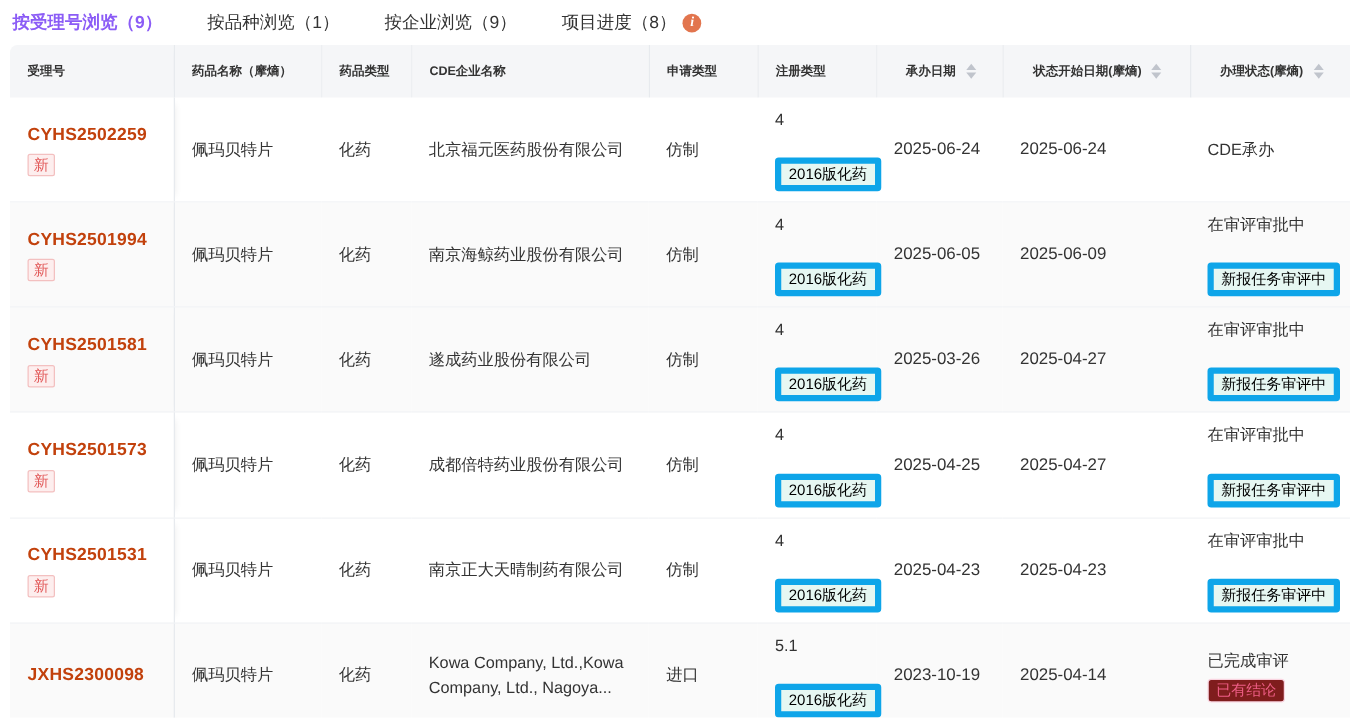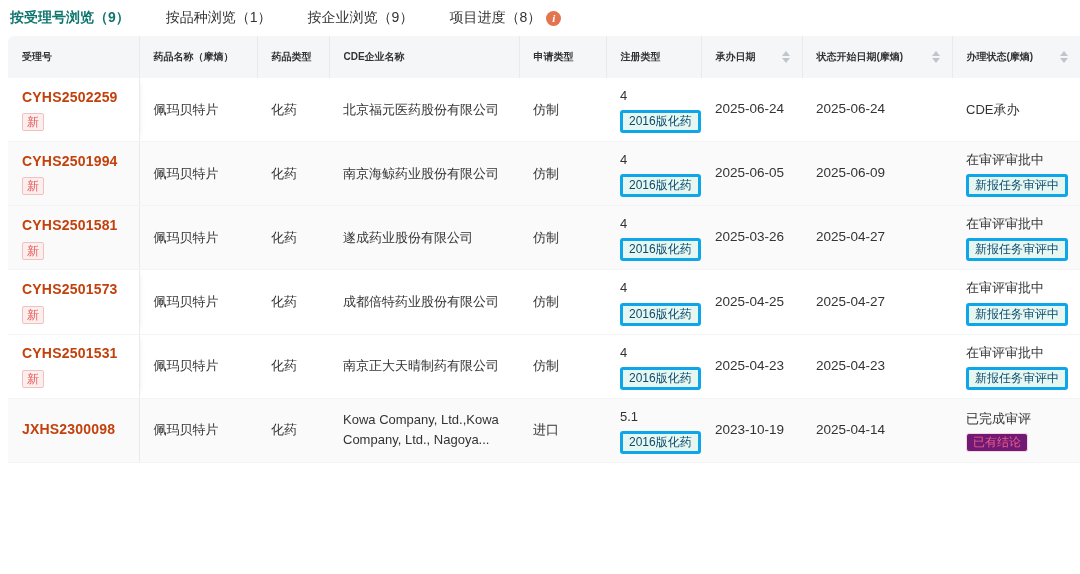--- a/index.html
+++ b/index.html
@@ -3,57 +3,57 @@
 <meta charset="utf-8">
 <style>
   * { margin:0; padding:0; box-sizing:border-box; }
   html,body { width:1080px; height:574px; overflow:hidden; background:#fff;
     font-family:"Liberation Sans", sans-serif; color:#333; }
 
   
   .tabbar { display:flex; align-items:center; gap:36px; padding:9px 0 9px 10px;
     font-size:14px; background:#fff; }
   .tab { color:#333; cursor:pointer; display:inline-flex; align-items:center; }
-  .tab.active { color:#0f766e; font-weight:bold; }
+  .tab.active { color:#8b5cf6; font-weight:bold; }
   .info-icon { display:inline-block; width:15px; height:15px; margin-left:5px;
     background:#e2754e; color:#fff; border-radius:50%; font-size:11px; font-style:italic;
     font-weight:bold; text-align:center; line-height:15px; font-family:"Liberation Serif", serif; }
 
   
   .table-wrap { margin-left:8px; width:1072px; }
   table { border-collapse:collapse; table-layout:fixed; width:1072px; }
   thead th { background:#f5f6f8; height:42px; font-size:10px; font-weight:bold;
     text-align:left; padding:0 12px 0 14px; border-right:1px solid #e7eaee;
     white-space:nowrap; overflow:hidden; }
   thead th:first-child { border-radius:6px 0 0 0; }
   thead th:last-child { border-right:none; }
-  .th-flex { display:flex; align-items:center; justify-content:space-between; }
+  .th-flex { display:flex; align-items:center; justify-content:center; }
 
   .sorter { display:inline-flex; flex-direction:column; gap:2px; cursor:pointer;
     margin-left:8px; flex:0 0 auto; }
   .sorter .up { width:0; height:0; border-left:4px solid transparent;
     border-right:4px solid transparent; border-bottom:5px solid #c0c4cc; }
   .sorter .dn { width:0; height:0; border-left:4px solid transparent;
     border-right:4px solid transparent; border-top:5px solid #c0c4cc; }
 
   tbody td { height:57px; vertical-align:middle; padding:8px 12px 8px 14px;
     font-size:13px; line-height:1.55; border-bottom:1px solid #f2f4f6; }
   tbody tr.striped td { background:#fafafa; }
   td.fixed-col, th.fixed-col { border-right:1px solid #e7eaee;
     box-shadow:6px 0 6px -6px rgba(0,0,0,0.10); }
 
   .acc-no { color:#c2410c; font-weight:bold; font-size:14px; cursor:pointer;
     display:block; letter-spacing:.2px; }
   .badge-new { display:inline-block; margin-top:5px; color:#e25a5a; background:#fdeeee;
     border:1px solid #f3c0c0; border-radius:2px; font-size:12px; line-height:16px;
     padding:0 4px; }
-  .badge-mint { display:inline-block; margin-top:4px; color:#0c4a6e; background:#e6f7f2;
-    border:3px solid #0ea5e9; border-radius:3px; font-size:12px; line-height:17px;
+  .badge-mint { display:inline-block; margin-top:20px; color:#000000; background:#e6f7f2;
+    border:5px solid #0ea5e9; border-radius:3px; font-size:12px; line-height:17px;
     padding:0 6px; white-space:nowrap; }
-  .badge-pink { display:inline-block; margin-top:4px; color:#ef5e86; background:#701a75;
+  .badge-pink { display:inline-block; margin-top:4px; color:#ef5e86; background:#7f1d1d;
     border:1px solid #f9d4e0; border-radius:3px; font-size:12px; line-height:17px;
     padding:0 6px; white-space:nowrap; }
   .cell-line { display:block; }
   .date-cell { font-size:13.5px; }
 </style>
 </head>
 <body>
 
 <div class="tabbar">
   <span class="tab active">按受理号浏览（9）</span>

